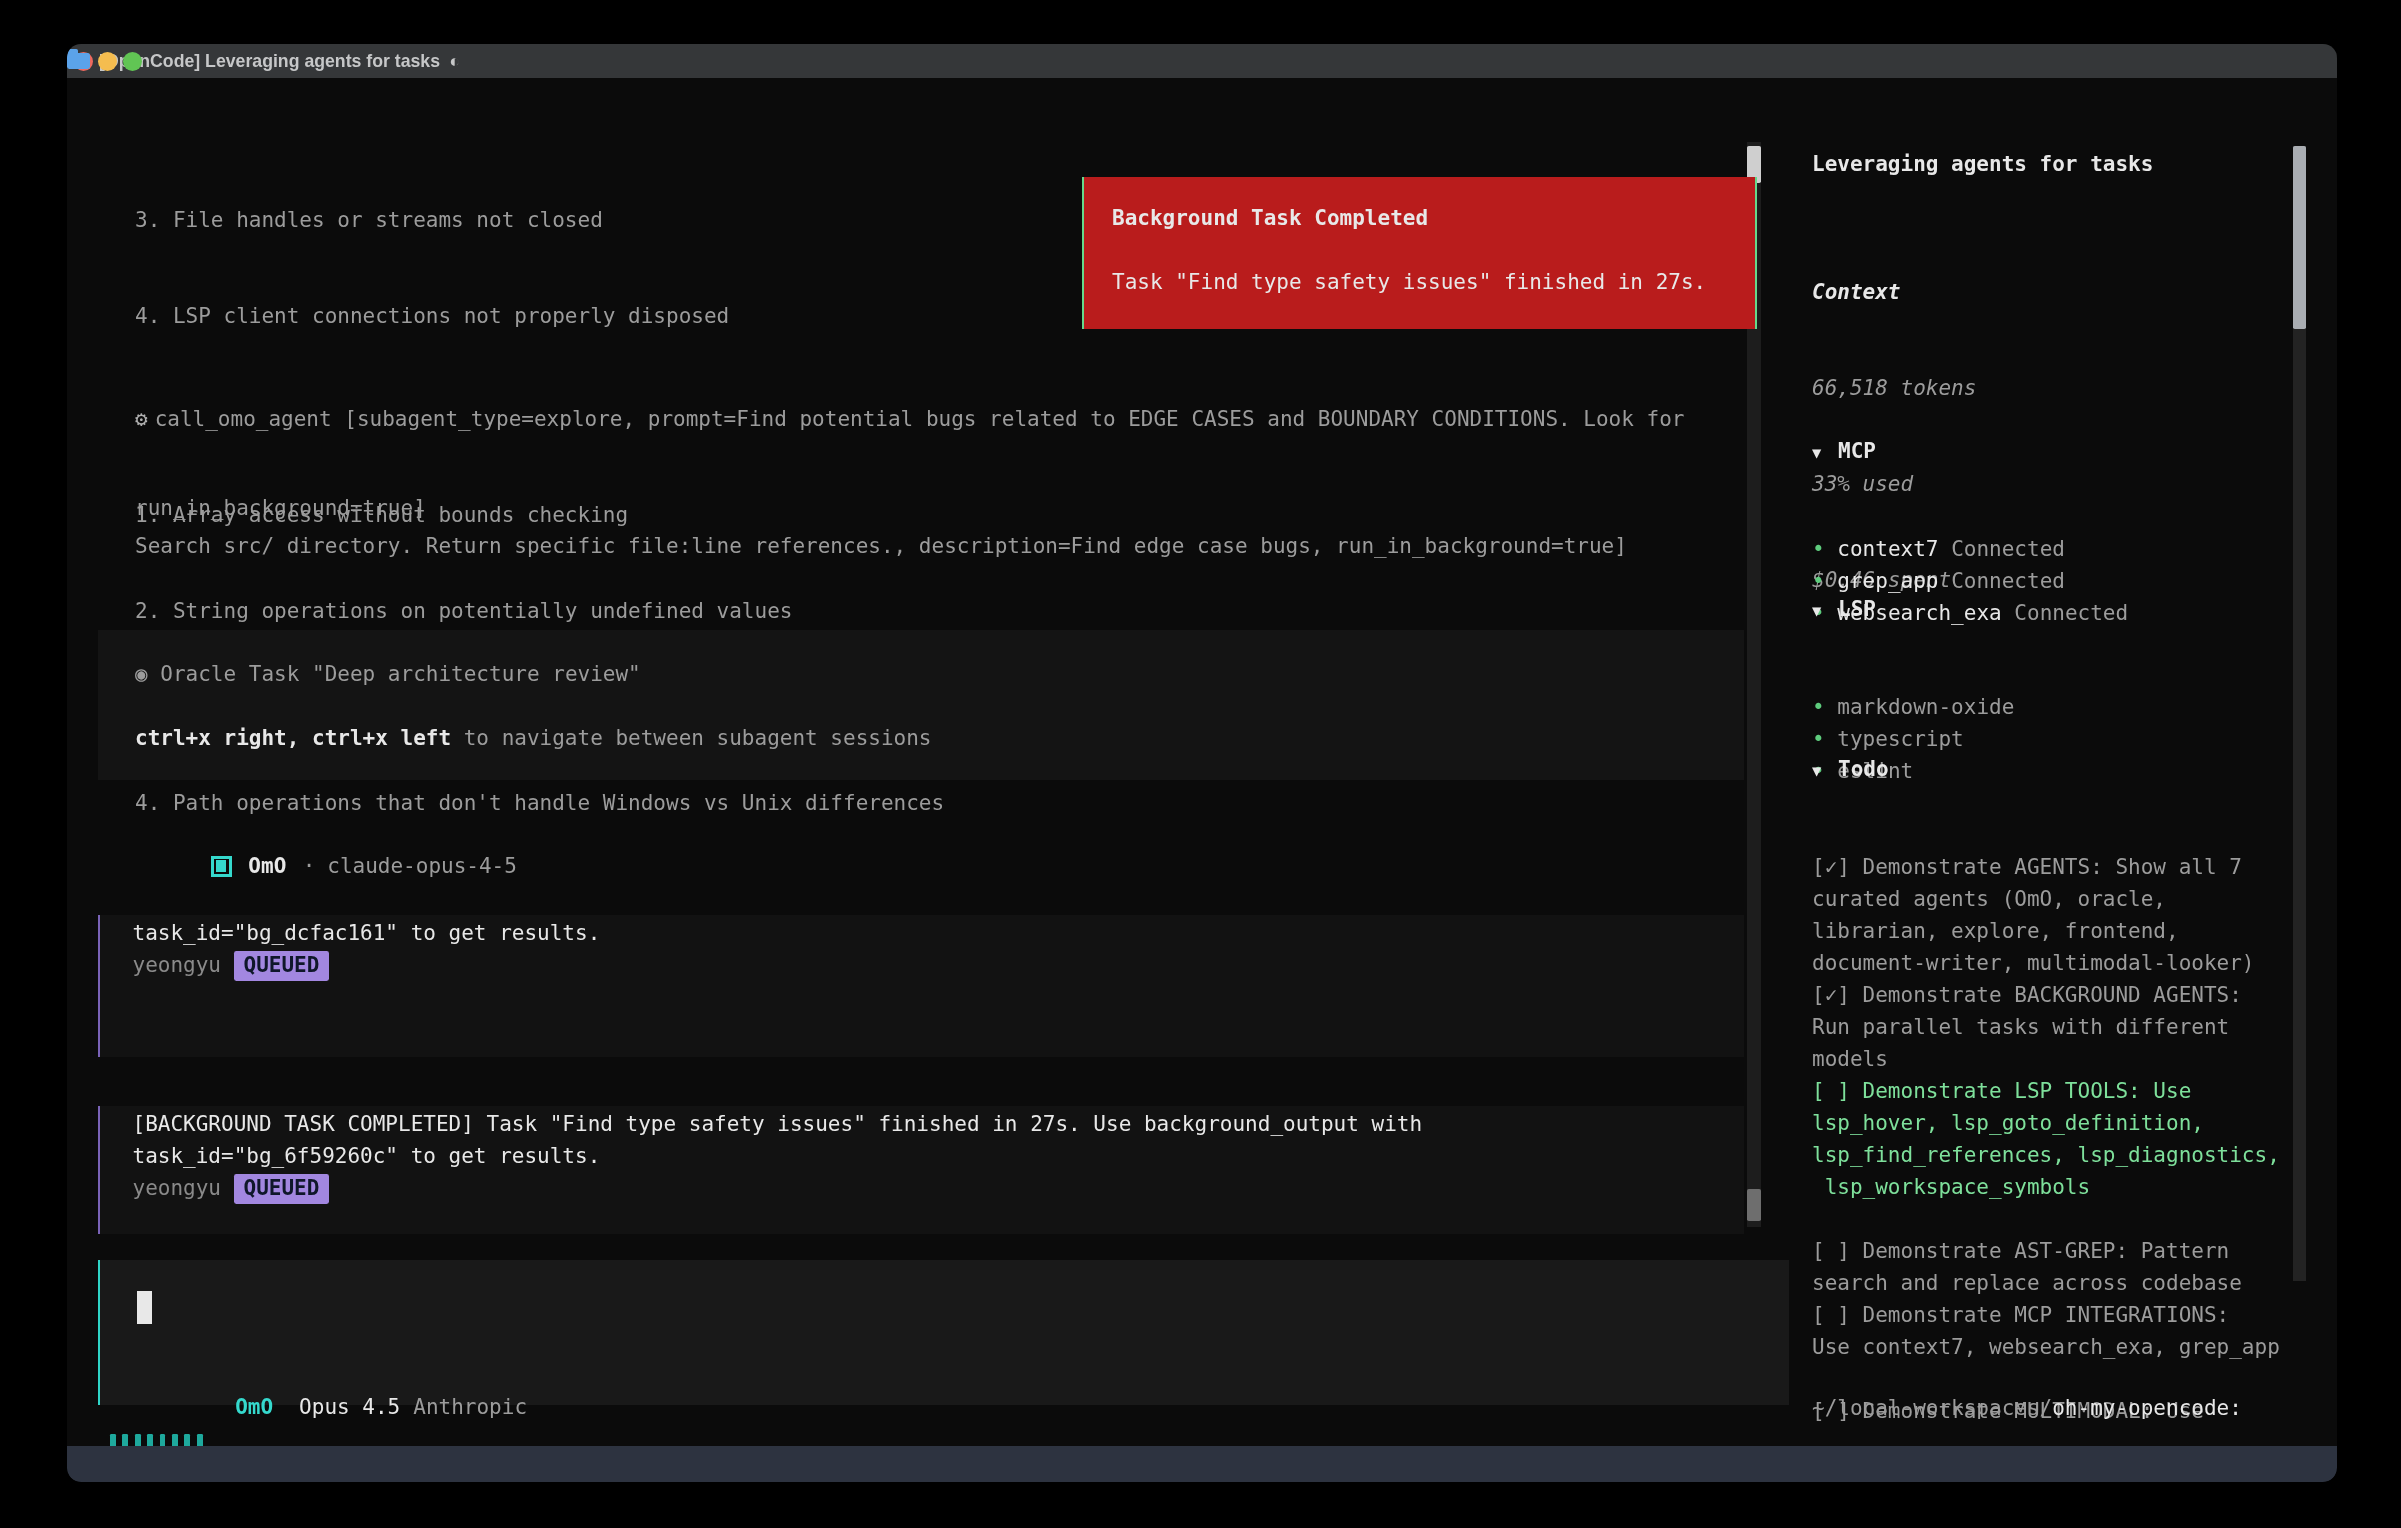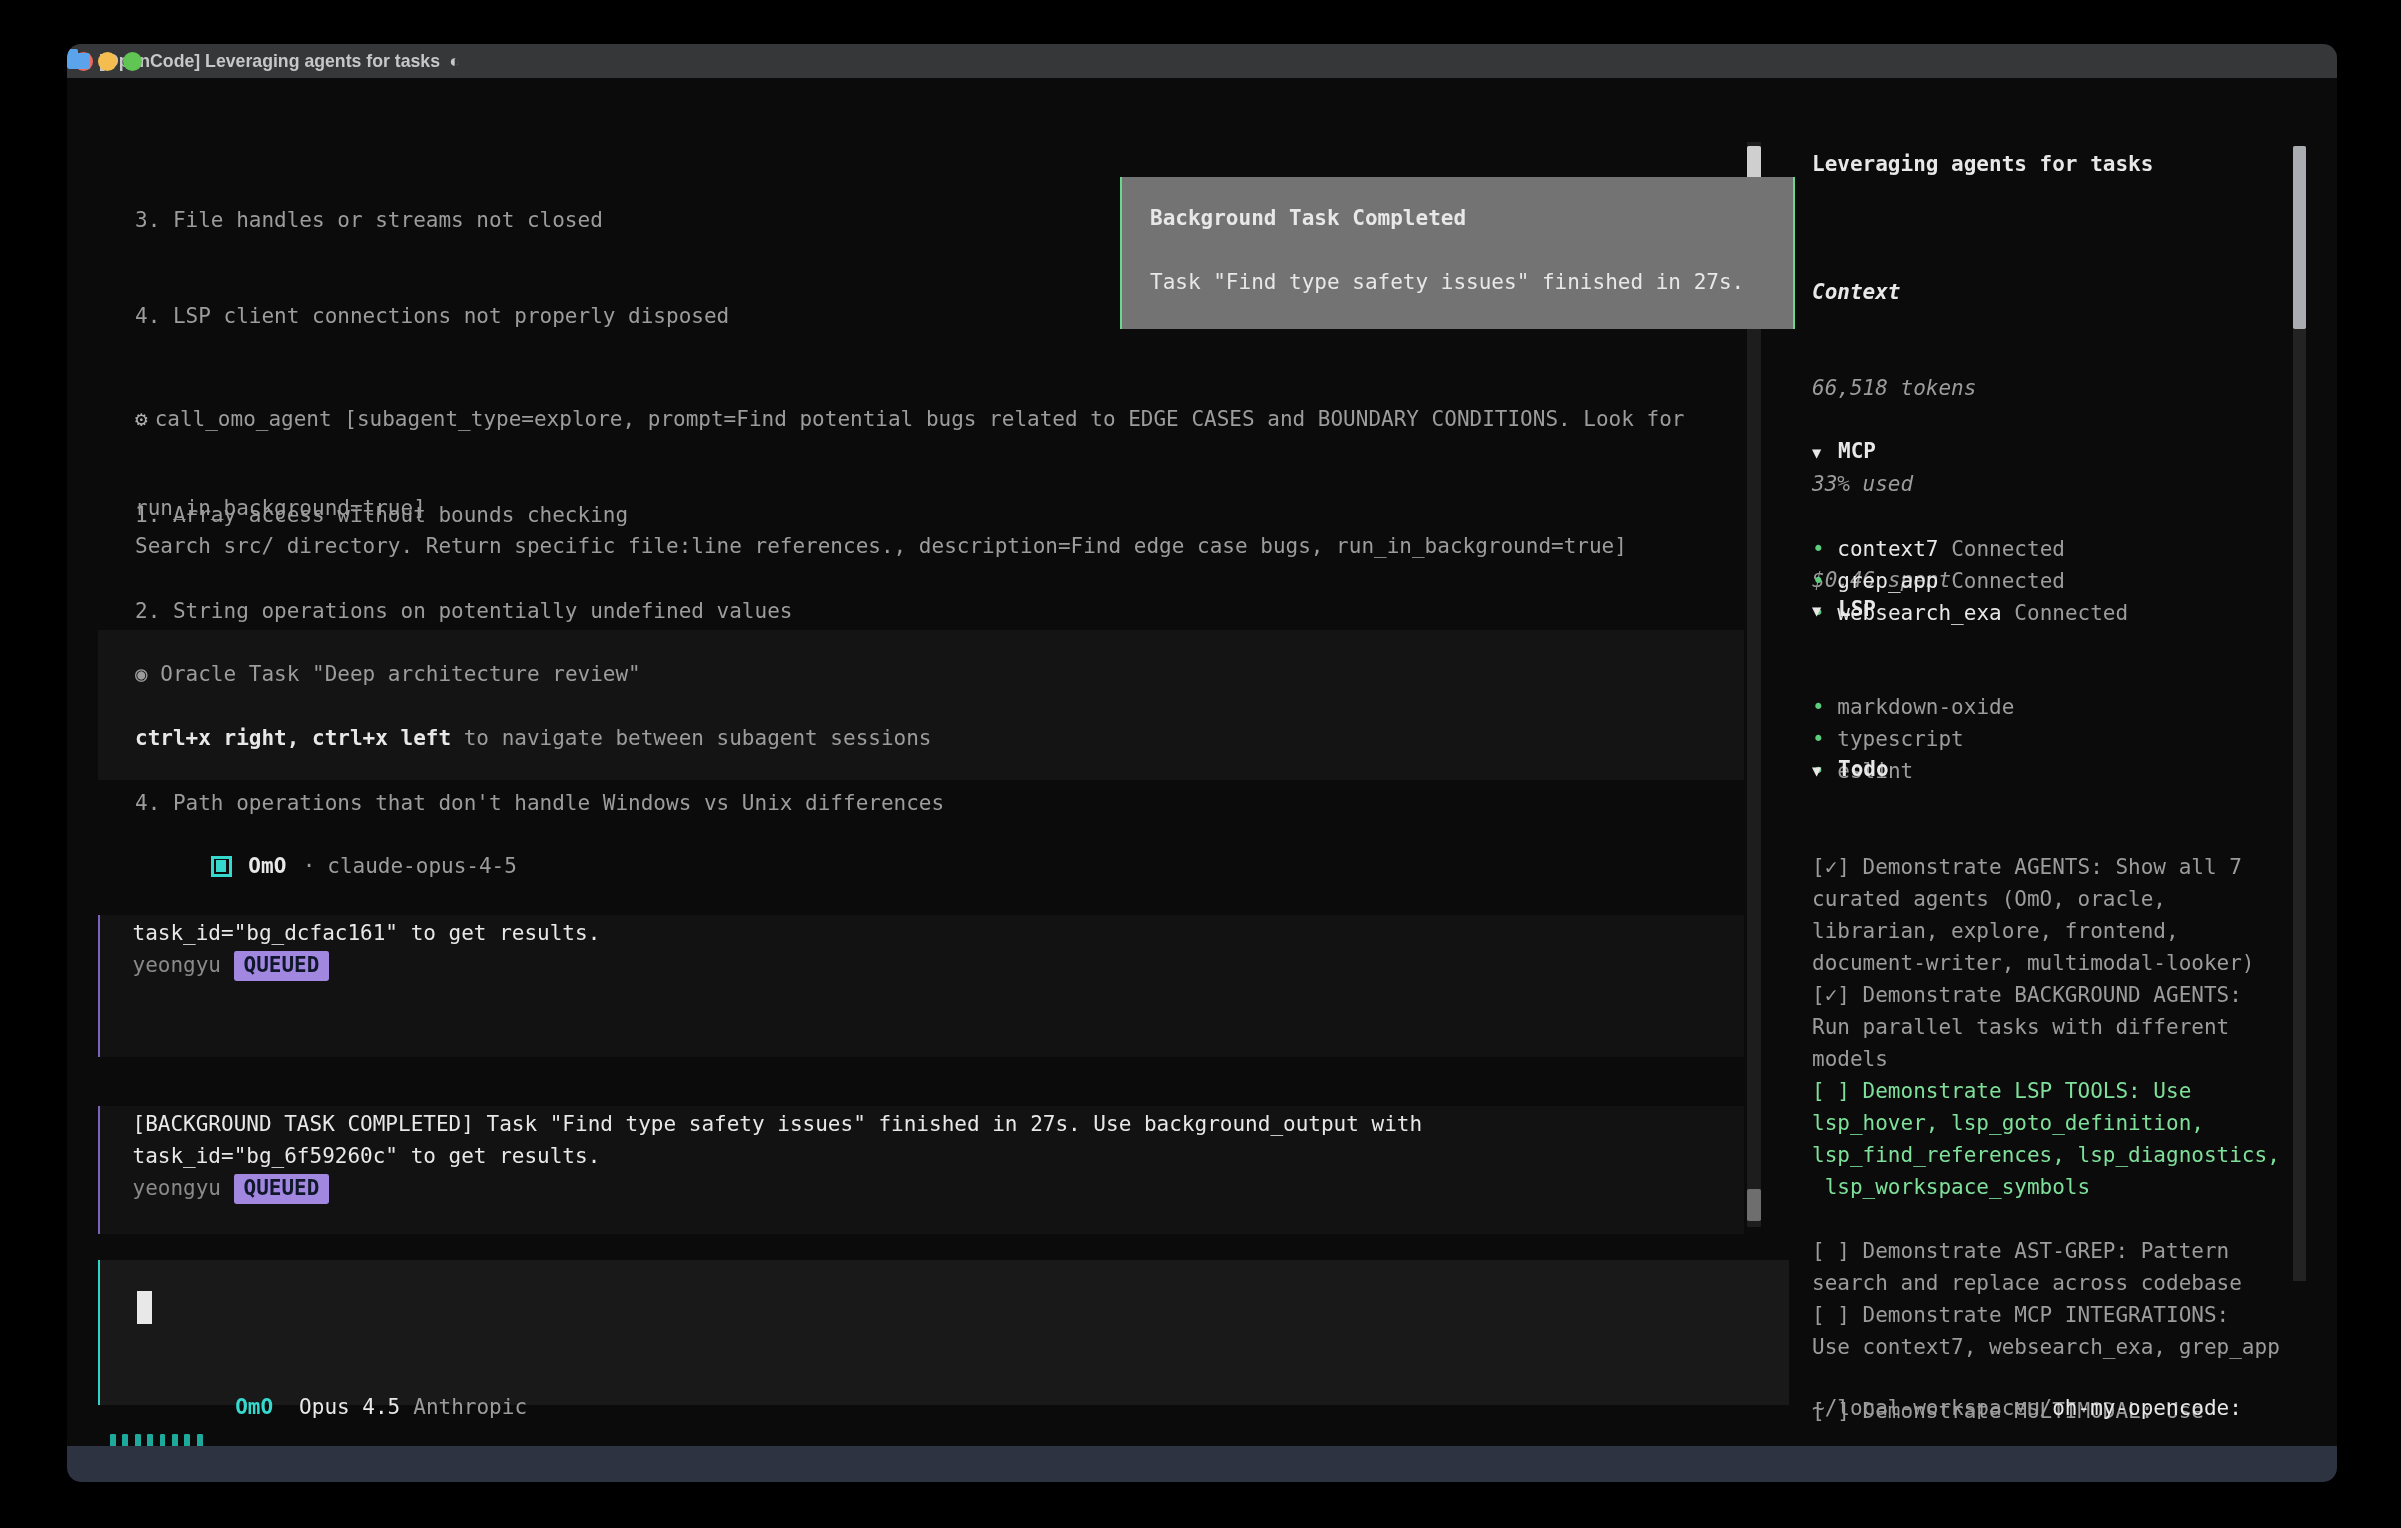--- a/index.html
+++ b/index.html
@@ -10,21 +10,21 @@
   .win{position:absolute;left:67px;top:44px;width:2270px;height:1438px;border-radius:14px;overflow:hidden;background:#0b0b0b;}
   .titlebar{position:absolute;left:0;top:0;width:2270px;height:34px;background:#353739;display:flex;align-items:center;}
   .tl{position:absolute;top:7.7px;width:19px;height:19px;border-radius:50%;}
   .title-wrap{display:flex;align-items:center;gap:9.5px;font-family:"Liberation Sans",sans-serif;font-weight:bold;font-size:17.7px;color:#c6c7c8;}
   .folder{position:relative;width:22.5px;height:16.5px;background:#5ba3ea;border-radius:2.4px;}
   .folder:before{content:"";position:absolute;left:0.6px;top:-4.1px;width:10.6px;height:5.9px;background:#5ba3ea;border-radius:1.8px 1.8px 0 0;}
   .halfmoon{font-size:17.7px;color:#c6c7c8;font-weight:normal;}
   .content{position:absolute;left:0;top:34px;width:2270px;height:1367px;background:#0b0b0b;}
   .bottombar{position:absolute;left:0;top:1402px;width:2270px;height:36px;background:#2d3340;border-radius:0 0 14px 14px;}
   .box{position:absolute;box-sizing:border-box;}
-  .notif{background:#737373;border-left:2.4px solid #66d98c;border-right:2.4px solid #66d98c;margin-left:38px;}
+  .notif{background:#b91c1c;border-left:2.4px solid #66d98c;border-right:2.4px solid #66d98c;}
   .oracle{background:#141414;}
   .msgblock{background:#121212;border-left:2.4px solid #7a63b8;padding:2.4px 0 0 32.5px;}
   .inputbox{background:#191919;border-left:2.4px solid #2fd5c8;}
   .badge{display:inline-block;background:#a287e0;color:#0f172a;font-weight:bold;border-radius:2.4px;padding:0 9.5px;margin-left:13px;line-height:29.5px;}
   .cursor{position:absolute;width:15.4px;height:33px;background:#e8e8e8;}
   .sbtrack{position:absolute;width:14px;background:#1d1d1d;}
   .sbthumb{position:absolute;width:14px;border-radius:1.8px;}
   .sline{min-height:32px;white-space:pre;}
   .bullet{color:#5ecc7d;}
   .tri{display:inline-block;width:26px;font-size:15.4px;color:#e8e8e8;}

